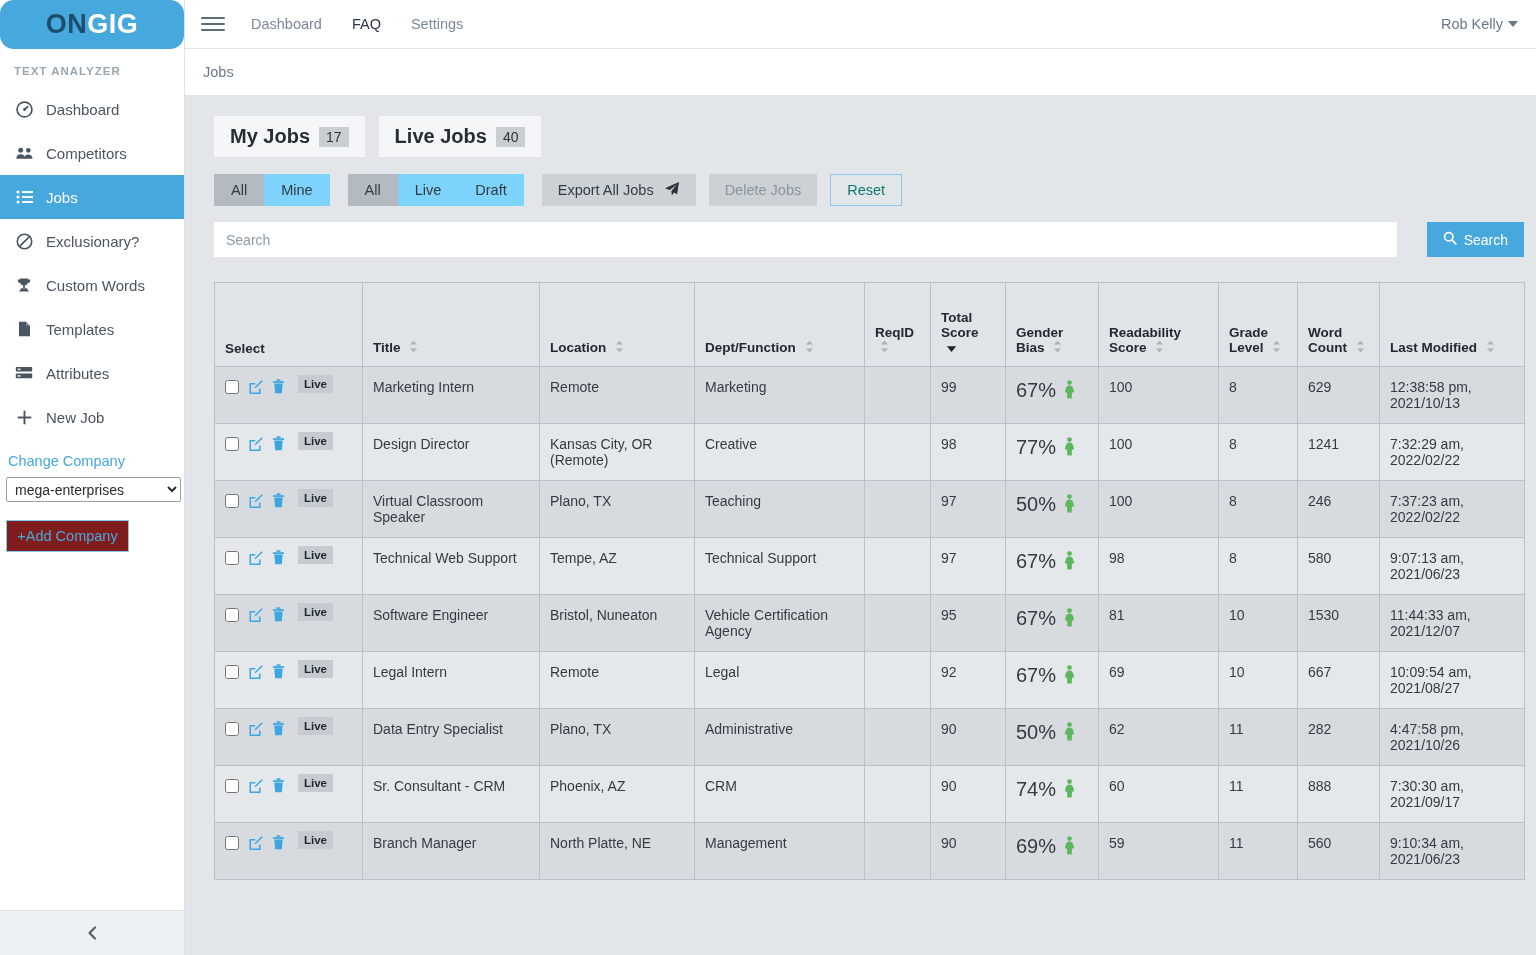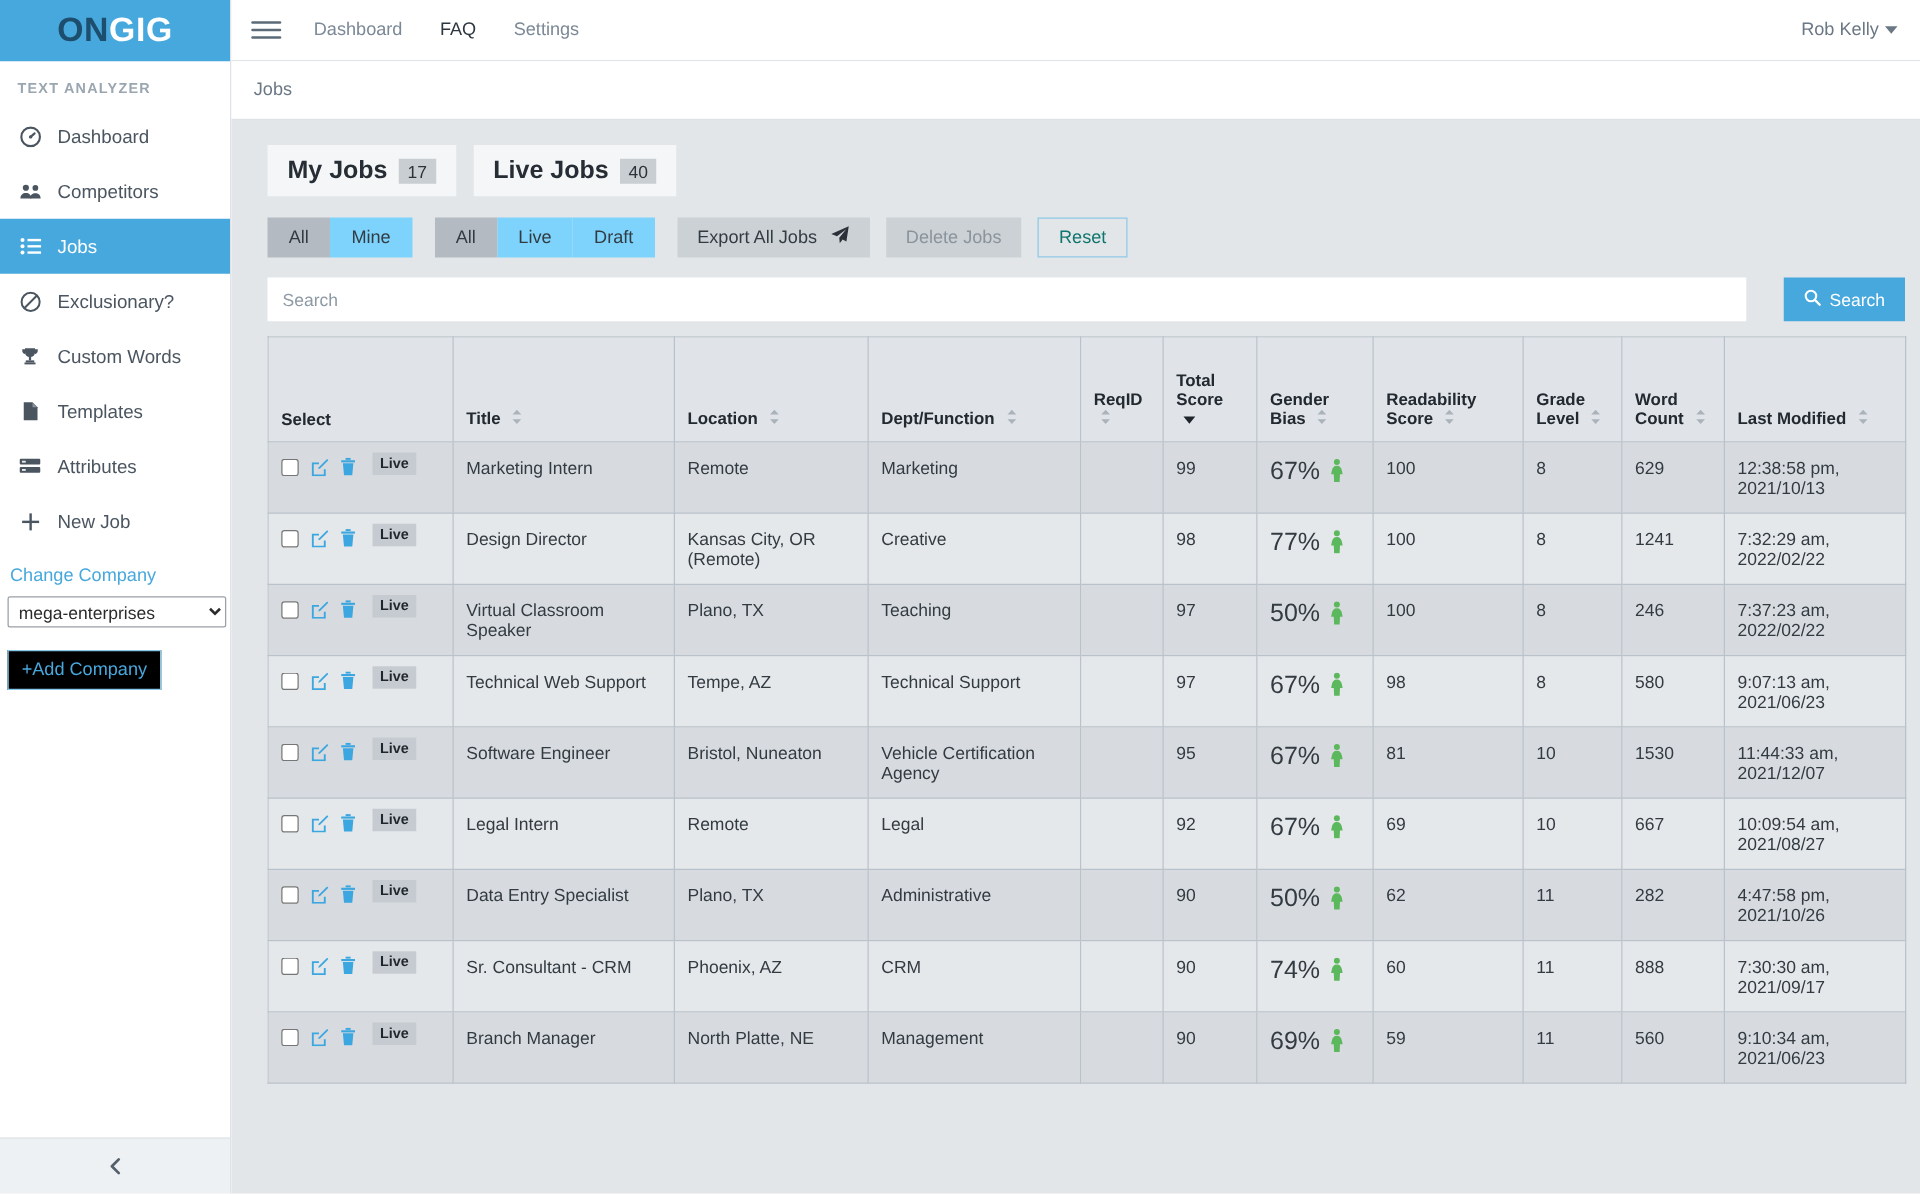--- a/index.html
+++ b/index.html
@@ -14,21 +14,21 @@
   
   .sidebar {
     width: 191px; height: 955px;
     background: #ffffff;
     border-right: 1px solid #dfe3e6;
     display: flex; flex-direction: column;
     position: relative;
   }
   .brand {
     height: 49px; background: #47a8dd;
-    display: flex; align-items: center; justify-content: center;
+    display: flex; align-items: center; justify-content: center; border-radius: 14px;
   }
   .brand-text { font-size: 27px; font-weight: bold; letter-spacing: 0.5px; }
   .brand-on { color: #1d4e6e; }
   .brand-gig { color: #ffffff; }
 
   .side-section-title {
     font-size: 11.5px; letter-spacing: 1px; color: #9aa6b0;
     padding: 16px 0 10px 14px; font-weight: bold;
   }
   .nav-list { list-style: none; }
@@ -47,21 +47,21 @@
   }
   .company-select {
     margin-left: 6px; width: 175px; height: 25px;
     font-family: "Liberation Sans", sans-serif; font-size: 14px;
     color: #2b2b2b; background: #ffffff;
     border: 1px solid #9aa0a6; border-radius: 2px;
     padding: 0 4px;
   }
   .add-company {
     margin: 18px 0 12px 6px; width: 123px; height: 32px;
-    background: #000000; border: 1px solid #86c6e8;
+    background: #7f1d1d; border: 1px solid #86c6e8;
     color: #47a8dd; font-size: 14.5px; cursor: pointer;
     font-family: "Liberation Sans", sans-serif;
   }
   .sidebar-footer {
     position: absolute; bottom: 0; left: 0; right: 0;
     height: 45px; background: #eef1f3; border-top: 1px solid #dfe3e6;
     display: flex; align-items: center; justify-content: center;
     cursor: pointer;
   }
   .sidebar-footer svg { display: block; }
@@ -125,21 +125,21 @@
     margin-right: 12px;
   }
   .action-btn.disabled { color: #8b949c; cursor: default; }
   .reset-btn {
     background: transparent; border: 1px solid #8ec9e8; color: #0f766e;
     font-size: 14.5px; height: 32px; padding: 0 16px; cursor: pointer;
     font-family: "Liberation Sans", sans-serif;
   }
 
   
-  .search-row { display: flex; margin-bottom: 12px; width: 1310px; gap: 30px; }
+  .search-row { display: flex; margin-bottom: 25px; width: 1310px; gap: 30px; }
   .search-input {
     flex: 1; height: 35px; border: none; background: #ffffff;
     padding: 0 12px; font-size: 14px; color: #3b444c;
     font-family: "Liberation Sans", sans-serif; outline: none;
   }
   .search-input::placeholder { color: #8d99a4; }
   .search-btn {
     background: #47a8dd; color: #ffffff; border: none;
     height: 35px; padding: 0 16px; font-size: 14px; cursor: pointer;
     display: flex; align-items: center; gap: 7px;

